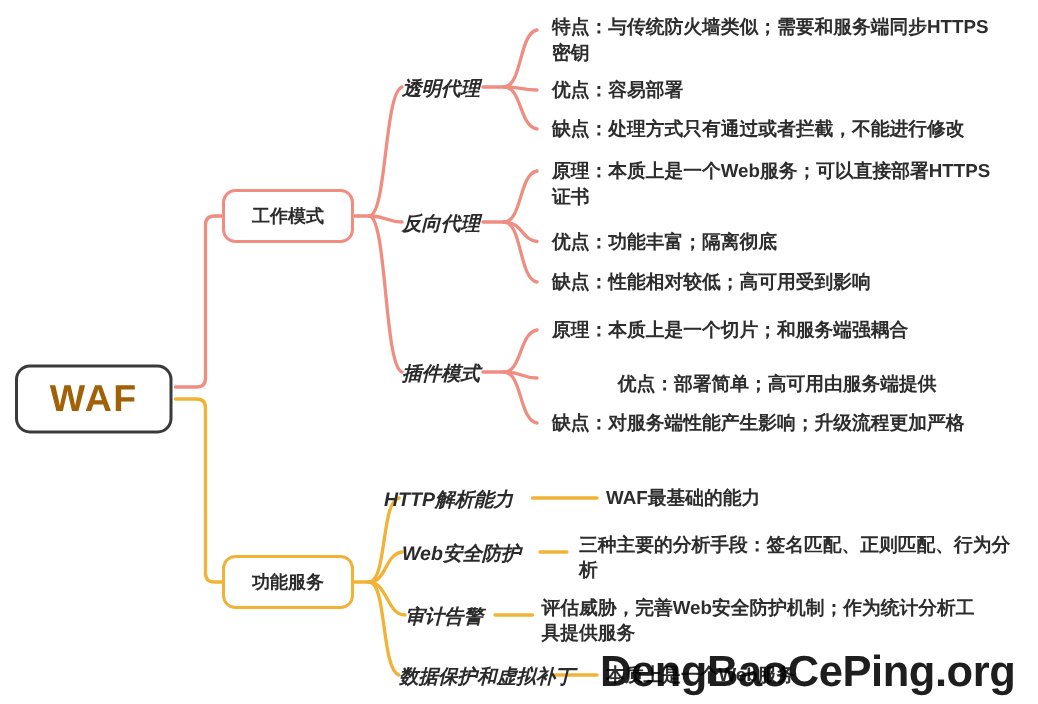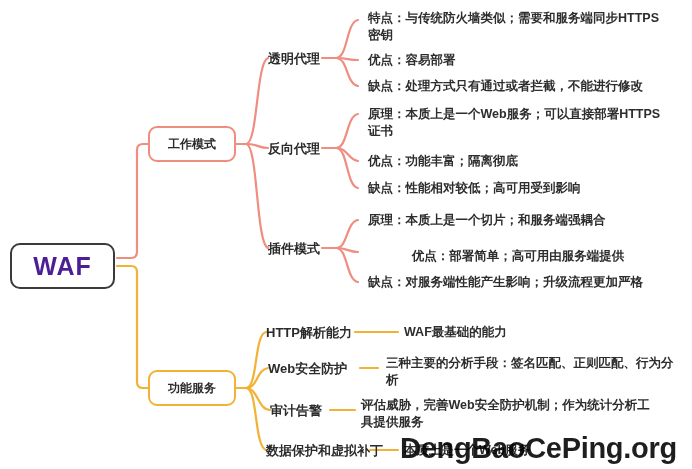--- a/index.html
+++ b/index.html
@@ -13,34 +13,34 @@
   #canvas{position:absolute;inset:0;width:692px;height:469px;}
   svg.lines{position:absolute;left:0;top:0;width:692px;height:469px;pointer-events:none;}
 
   .node{position:absolute;box-sizing:border-box;white-space:nowrap;}
 
   
   .root{
     left:10px;top:243px;width:105px;height:46px;
     border:2.5px solid #3a3a3a;border-radius:10px;background:#fff;
     display:flex;align-items:center;justify-content:center;
-    font-size:25px;font-weight:bold;color:#4c1d95;letter-spacing:1px;
+    font-size:25px;font-weight:bold;color:#a16207;letter-spacing:1px;
   }
   
   .l1{
     display:flex;align-items:center;justify-content:center;
     border-radius:9px;background:#fff;font-size:12px;font-weight:bold;color:#2b2b2b;
   }
   .l1.red{border:2.2px solid #ef8d80;}
   .l1.amber{border:2.2px solid #f2b235;}
   #n-workmode{left:148px;top:126px;width:88px;height:36px;}
   #n-service{left:148px;top:370px;width:88px;height:36px;}
 
   
-  .l2{font-size:13px;font-weight:bold;color:#2b2b2b;}
+  .l2{font-size:13px;font-weight:bold;color:#2b2b2b;font-style:italic;}
   
   .leaf{font-size:12.5px;font-weight:bold;color:#2d2d2d;line-height:17px;white-space:normal;}
 
   
   .watermark{
     position:absolute;left:400px;top:432px;
     font-size:29px;font-weight:bold;color:#000000;opacity:.88;
     letter-spacing:-.3px;white-space:nowrap;
   }
 </style>
@@ -145,21 +145,21 @@
   <div class="node leaf" style="left:368px;top:212px;width:300px;">
     <span>原理：本质上是一个切片；和服务端强耦合</span>
   </div>
   <div class="node leaf" style="left:368px;top:248px;width:300px;text-align:center;">
     <span>优点：部署简单；高可用由服务端提供</span>
   </div>
   <div class="node leaf" style="left:368px;top:274px;width:310px;">
     <span>缺点：对服务端性能产生影响；升级流程更加严格</span>
   </div>
 
-  <div class="node l2" style="left:266px;top:324px;">
+  <div class="node l2" style="left:256px;top:324px;">
     <span>HTTP解析能力</span>
   </div>
   <div class="node l2" style="left:268px;top:360px;">
     <span>Web安全防护</span>
   </div>
   <div class="node l2" style="left:270px;top:402px;">
     <span>审计告警</span>
   </div>
   <div class="node l2" style="left:266px;top:442px;">
     <span>数据保护和虚拟补丁</span>

